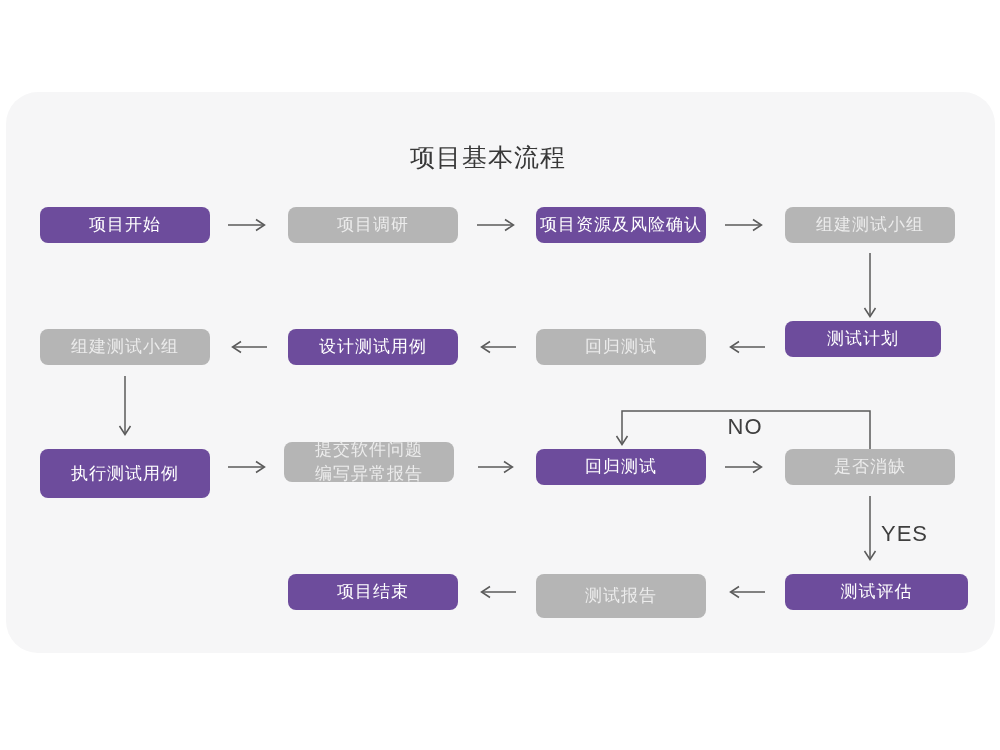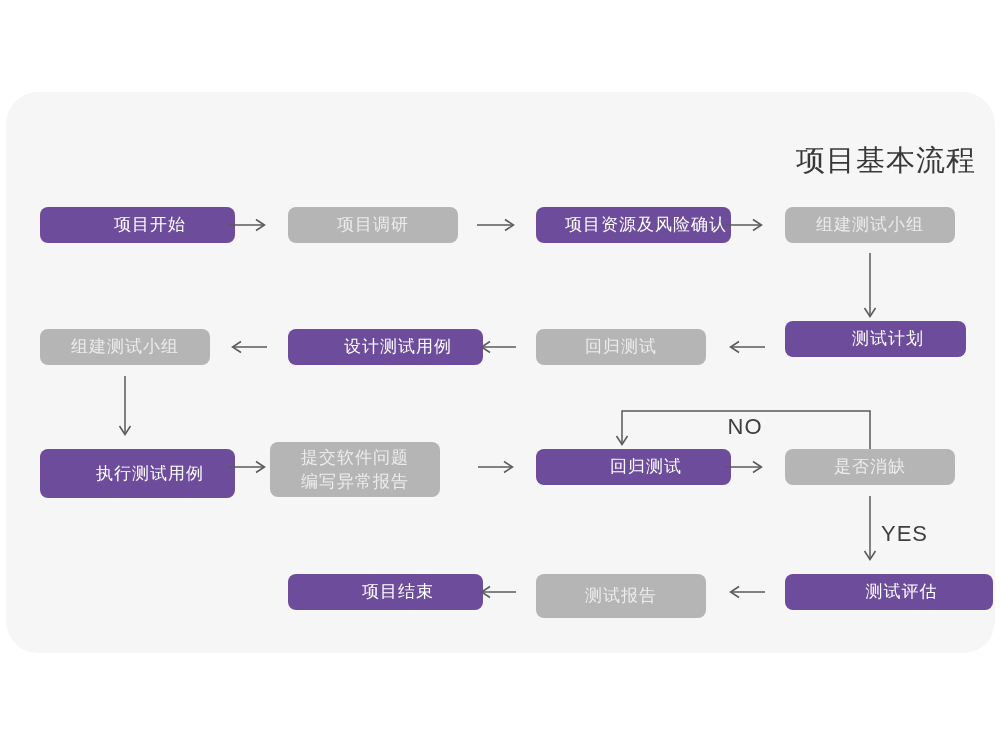--- a/index.html
+++ b/index.html
@@ -6,29 +6,29 @@
   body{
     width:1000px;height:750px;position:relative;overflow:hidden;
     background:#ffffff;
     font-family:"Liberation Sans","DejaVu Sans",sans-serif;
   }
   .card{
     position:absolute;left:6px;top:92px;width:989px;height:561px;
     border-radius:32px;background:var(--card-bg,#f6f6f7);
   }
   .title{
-    position:absolute;top:141px;left:0;width:976px;text-align:right;
-    font-size:29px;letter-spacing:1px;color:var(--title-text,#383838);font-weight:500;
+    position:absolute;top:141px;left:0;width:976px;text-align:center;
+    font-size:25px;letter-spacing:1px;color:var(--title-text,#383838);font-weight:500;
   }
   .node{
     position:absolute;display:flex;align-items:center;justify-content:center;
     border-radius:8px;font-size:17px;letter-spacing:1px;text-align:center;
     white-space:pre-line;line-height:1.4;
   }
-  .node[data-variant="purple"]{background:var(--purple,#6d4c9c);color:var(--box-text-light,#ffffff);padding-left:25px;}
+  .node[data-variant="purple"]{background:var(--purple,#6d4c9c);color:var(--box-text-light,#ffffff);}
   .node[data-variant="gray"]{background:var(--gray,#b5b5b5);color:var(--box-text-gray,#ececec);text-align:right;}
   .conn-label{
     position:absolute;font-size:22px;letter-spacing:1px;color:var(--label-text,#3f3f3f);
   }
   svg.connectors{position:absolute;left:0;top:0;width:1000px;height:750px;pointer-events:none;}
   .flow-line{fill:none;stroke:var(--arrow,#5a5a5a);stroke-width:1.5;}
   #arrowhead path{fill:none;stroke:var(--arrow,#5a5a5a);stroke-width:1.5;}
 </style>
 </head>
 <body>
@@ -41,21 +41,21 @@
 <div class="node" style="left:288px;top:207px;width:170px;height:36px" data-variant="gray">项目调研</div>
 <div class="node" style="left:536px;top:207px;width:170px;height:36px" data-variant="purple">项目资源及风险确认</div>
 <div class="node" style="left:785px;top:207px;width:170px;height:36px" data-variant="gray">组建测试小组</div>
 
 <div class="node" style="left:785px;top:321px;width:156px;height:36px" data-variant="purple">测试计划</div>
 <div class="node" style="left:536px;top:329px;width:170px;height:36px" data-variant="gray">回归测试</div>
 <div class="node" style="left:288px;top:329px;width:170px;height:36px" data-variant="purple">设计测试用例</div>
 <div class="node" style="left:40px;top:329px;width:170px;height:36px" data-variant="gray">组建测试小组</div>
 
 <div class="node" style="left:40px;top:449px;width:170px;height:49px" data-variant="purple">执行测试用例</div>
-<div class="node" style="left:270px;top:442px;width:170px;height:55px" data-variant="gray">提交软件问题
+<div class="node" style="left:284px;top:442px;width:170px;height:40px" data-variant="gray">提交软件问题
 编写异常报告</div>
 <div class="node" style="left:536px;top:449px;width:170px;height:36px" data-variant="purple">回归测试</div>
 <div class="node" style="left:785px;top:449px;width:170px;height:36px" data-variant="gray">是否消缺</div>
 
 <div class="node" style="left:785px;top:574px;width:183px;height:36px" data-variant="purple">测试评估</div>
 <div class="node" style="left:536px;top:574px;width:170px;height:44px" data-variant="gray">测试报告</div>
 <div class="node" style="left:288px;top:574px;width:170px;height:36px" data-variant="purple">项目结束</div>
 
 <div class="conn-label" style="left:705px;top:414px;width:80px;text-align:center">NO</div>
 <div class="conn-label" style="left:881px;top:521px">YES</div>

